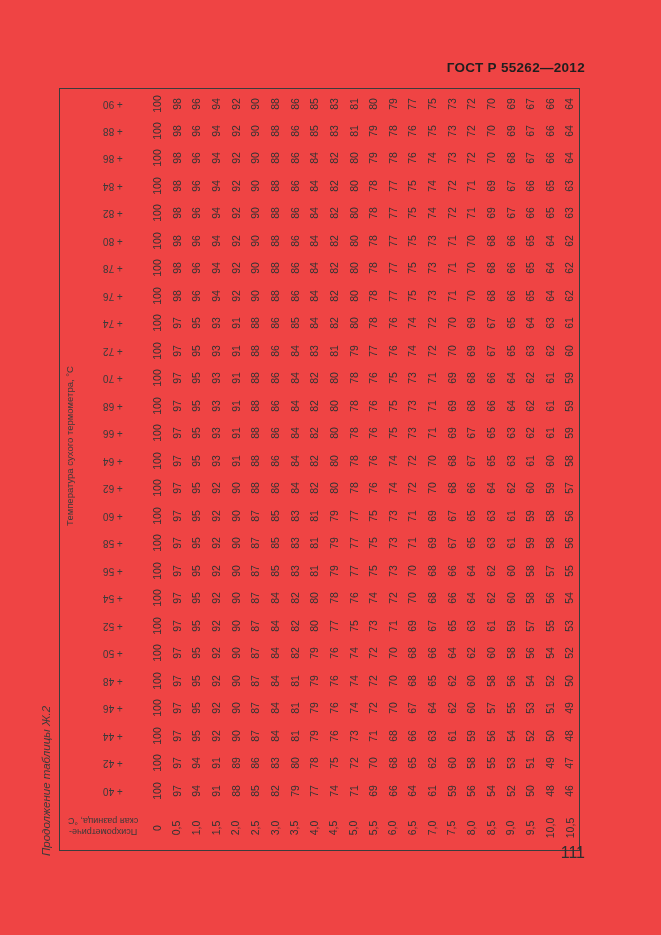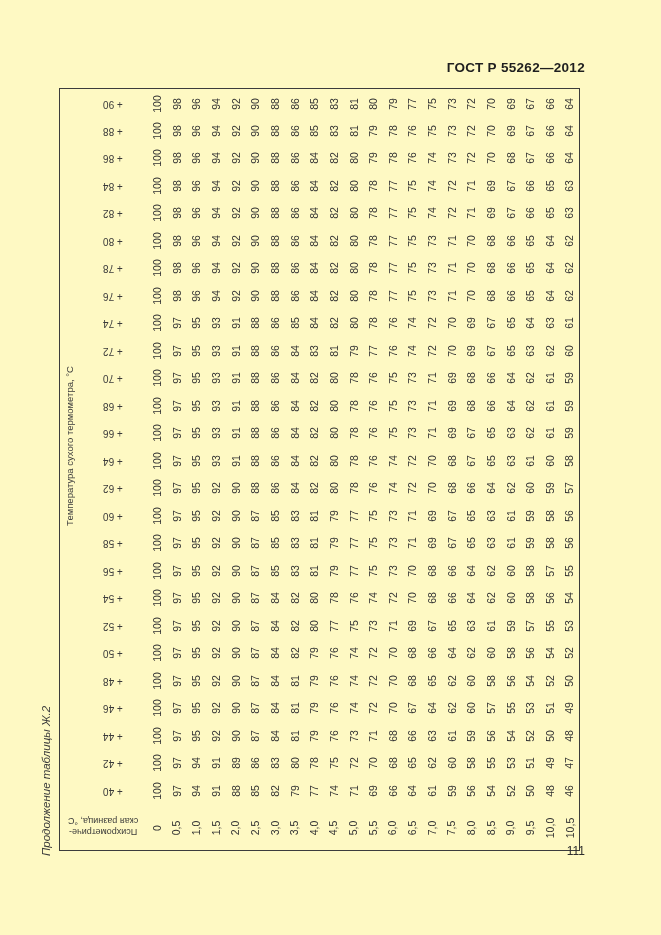--- a/index.html
+++ b/index.html
@@ -1,36 +1,36 @@
 <!DOCTYPE html>
 <html><head>
 <meta charset="utf-8">
 <style>
   html,body{margin:0;padding:0;background:#e8e8e8;}
   .page{
     position:relative;
     width:661px;height:935px;
-    background:#fef9c3;
+    background:#ef4444;
     font-family:"Liberation Sans", sans-serif;
     color:#2e2e2e;
     overflow:hidden;
   }
   .gost-header{
     position:absolute;top:60px;right:76px;
     font-size:13.5px;font-weight:bold;letter-spacing:.3px;
     color:#1f1f1f;
   }
   .side-note{
     position:absolute;left:40px;top:856px;
     transform:rotate(-90deg);transform-origin:0 0;
     font-style:italic;font-size:11.5px;white-space:nowrap;color:#3a3a3a;
   }
   .page-number{
     position:absolute;top:844px;right:76px;
-    font-size:12px;color:#2e2e2e;
+    font-size:16px;color:#2e2e2e;
   }
   table.psy{
     position:absolute;left:59px;top:88px;
     border-collapse:collapse;table-layout:fixed;
     width:521px;
   }
   table.psy,table.psy td{border:0 solid #3c3c3c;}
   table.psy{border:1.2px solid #3c3c3c;}
   td{padding:0;text-align:center;vertical-align:middle;overflow:visible;}
   tr.trow{height:27.5px;}

